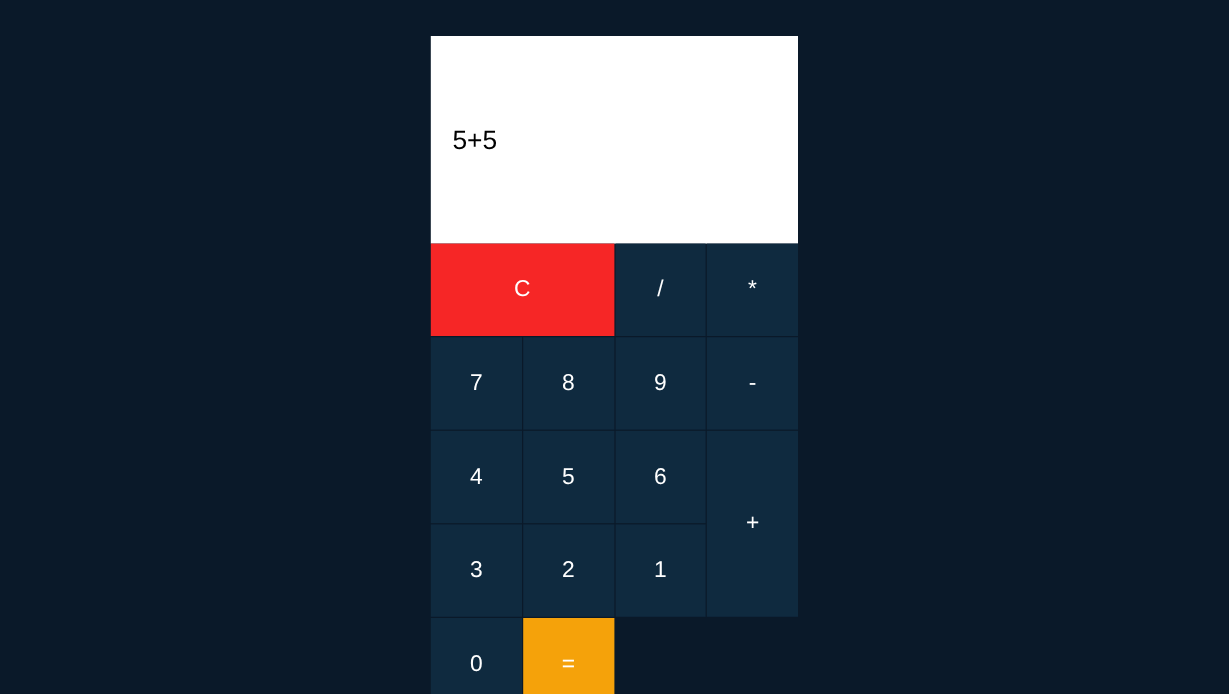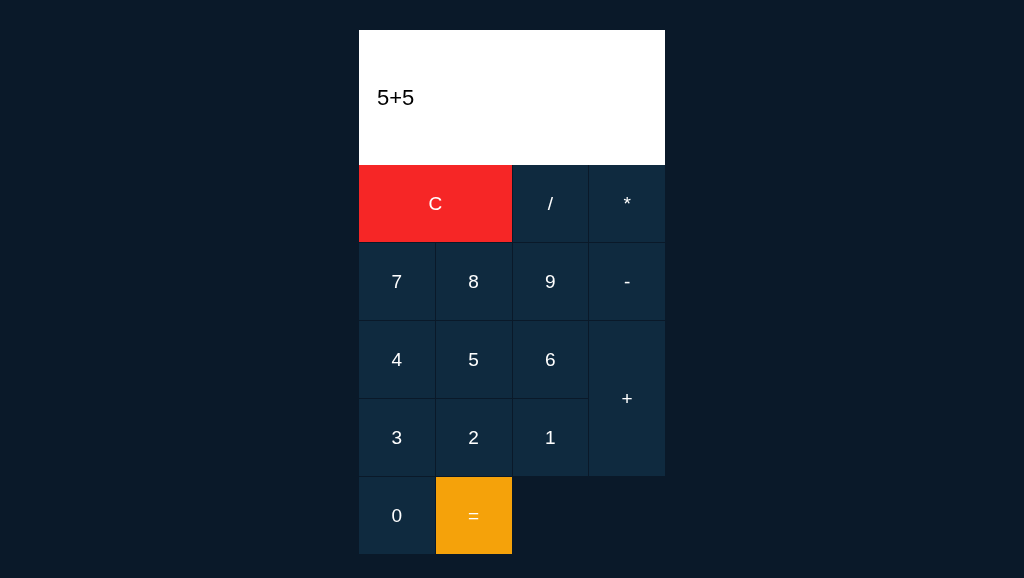--- a/index.html
+++ b/index.html
@@ -11,21 +11,21 @@
     overflow: hidden;
   }
   .calc {
     position: absolute;
     left: 359px;
     top: 30px;
     width: 306px;
   }
   .display {
     background: #ffffff;
-    height: 135px;
+    height: 173px;
     display: flex;
     align-items: center;
     padding: 0 18px;
     font-size: 22px;
     color: #000;
     text-align: right;
   }
   .keypad {
     display: grid;
     grid-template-columns: repeat(4, 1fr);

